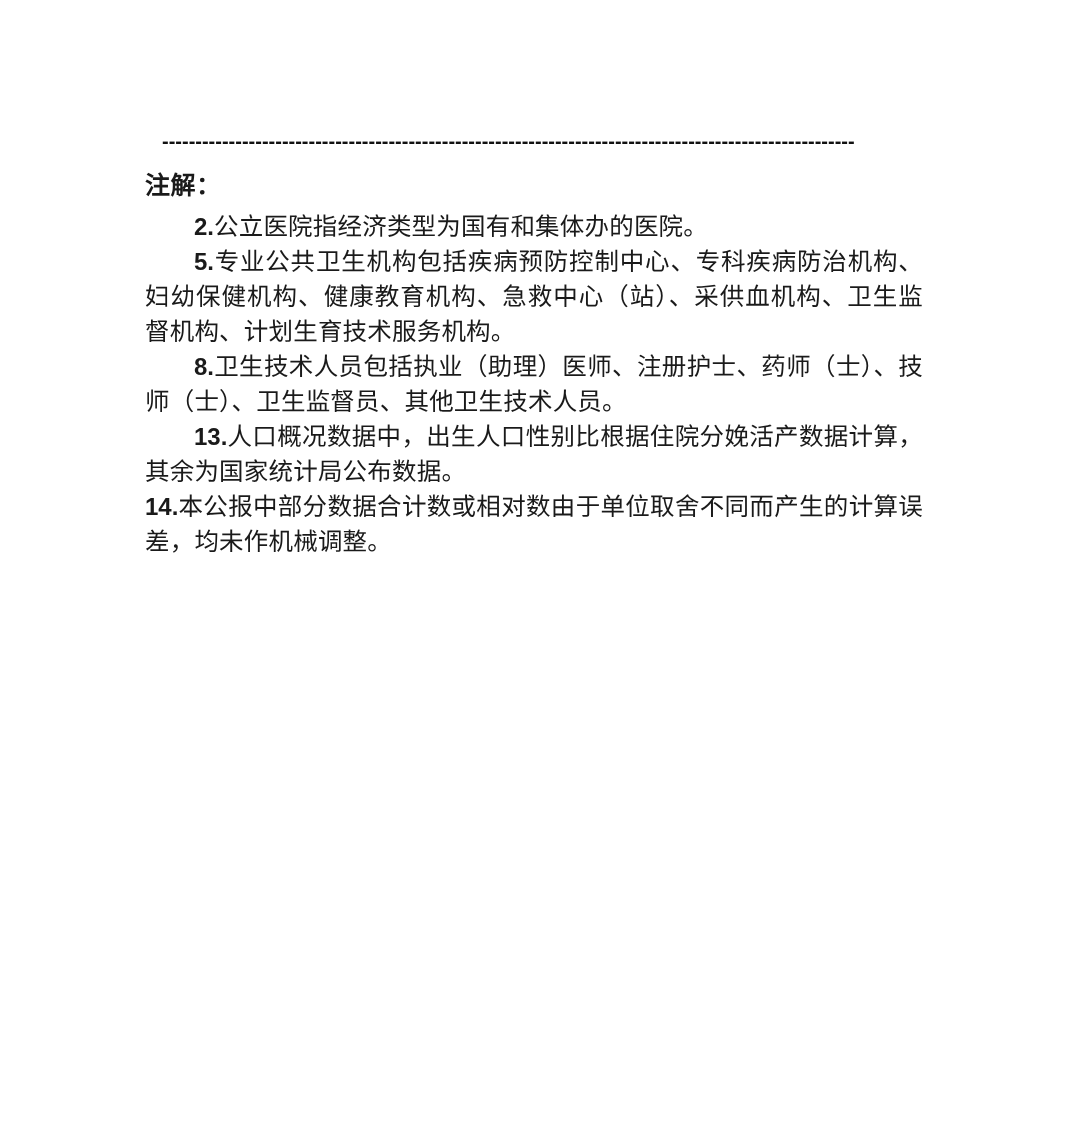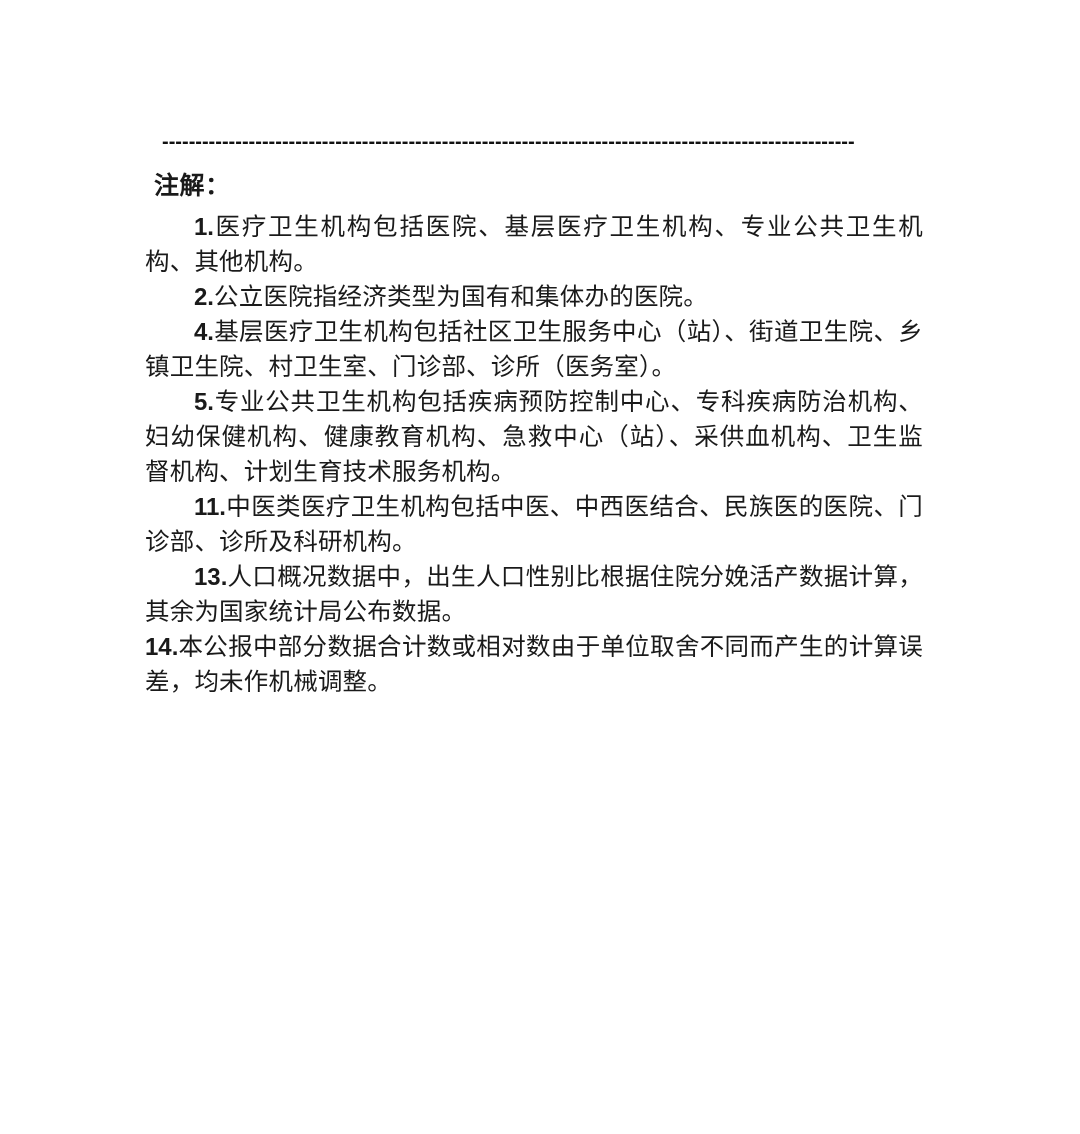--- a/index.html
+++ b/index.html
@@ -43,21 +43,21 @@
     font-weight: 700;
     margin: 0 0 6px 0;
     overflow-wrap: break-word;
   }
 
   
   .heading {
     font-size: 25px;
     line-height: 35px;
     font-weight: 700;
-    margin: 14px 0 6px 9px;
+    margin: 14px 0 6px 0;
     letter-spacing: 0.5px;
   }
 
   
   .note {
     font-size: 24.5px;
     line-height: 35px;
     text-align: justify;
     text-justify: inter-character;
     text-indent: 49px;
@@ -79,23 +79,21 @@
 <body>
 
 <div class="page">
   <div class="content">
 
     <div class="rule">--------------------------------------------------------------------------------------------------------</div>
 
     <div class="heading">注解：</div>
 
     <div id="notes-list">
-        <p class="note"><span class="num">1.</span><span>医疗卫生机构包括医院、基层医疗卫生机构、专业公共卫生机构、其他机构。</span></p>
         <p class="note"><span class="num">2.</span><span>公立医院指经济类型为国有和集体办的医院。</span></p>
-        <p class="note"><span class="num">4.</span><span>基层医疗卫生机构包括社区卫生服务中心（站）、街道卫生院、乡镇卫生院、村卫生室、门诊部、诊所（医务室）。</span></p>
         <p class="note"><span class="num">5.</span><span>专业公共卫生机构包括疾病预防控制中心、专科疾病防治机构、妇幼保健机构、健康教育机构、急救中心（站）、采供血机构、卫生监督机构、计划生育技术服务机构。</span></p>
-        <p class="note"><span class="num">11.</span><span>中医类医疗卫生机构包括中医、中西医结合、民族医的医院、门诊部、诊所及科研机构。</span></p>
+        <p class="note"><span class="num">8.</span><span>卫生技术人员包括执业（助理）医师、注册护士、药师（士）、技师（士）、卫生监督员、其他卫生技术人员。</span></p>
         <p class="note"><span class="num">13.</span><span>人口概况数据中，出生人口性别比根据住院分娩活产数据计算，其余为国家统计局公布数据。</span></p>
         <p class="note no-indent"><span class="num">14.</span><span>本公报中部分数据合计数或相对数由于单位取舍不同而产生的计算误差，均未作机械调整。</span></p>
       </div>
 
   </div>
 </div>
 
 </body></html>

